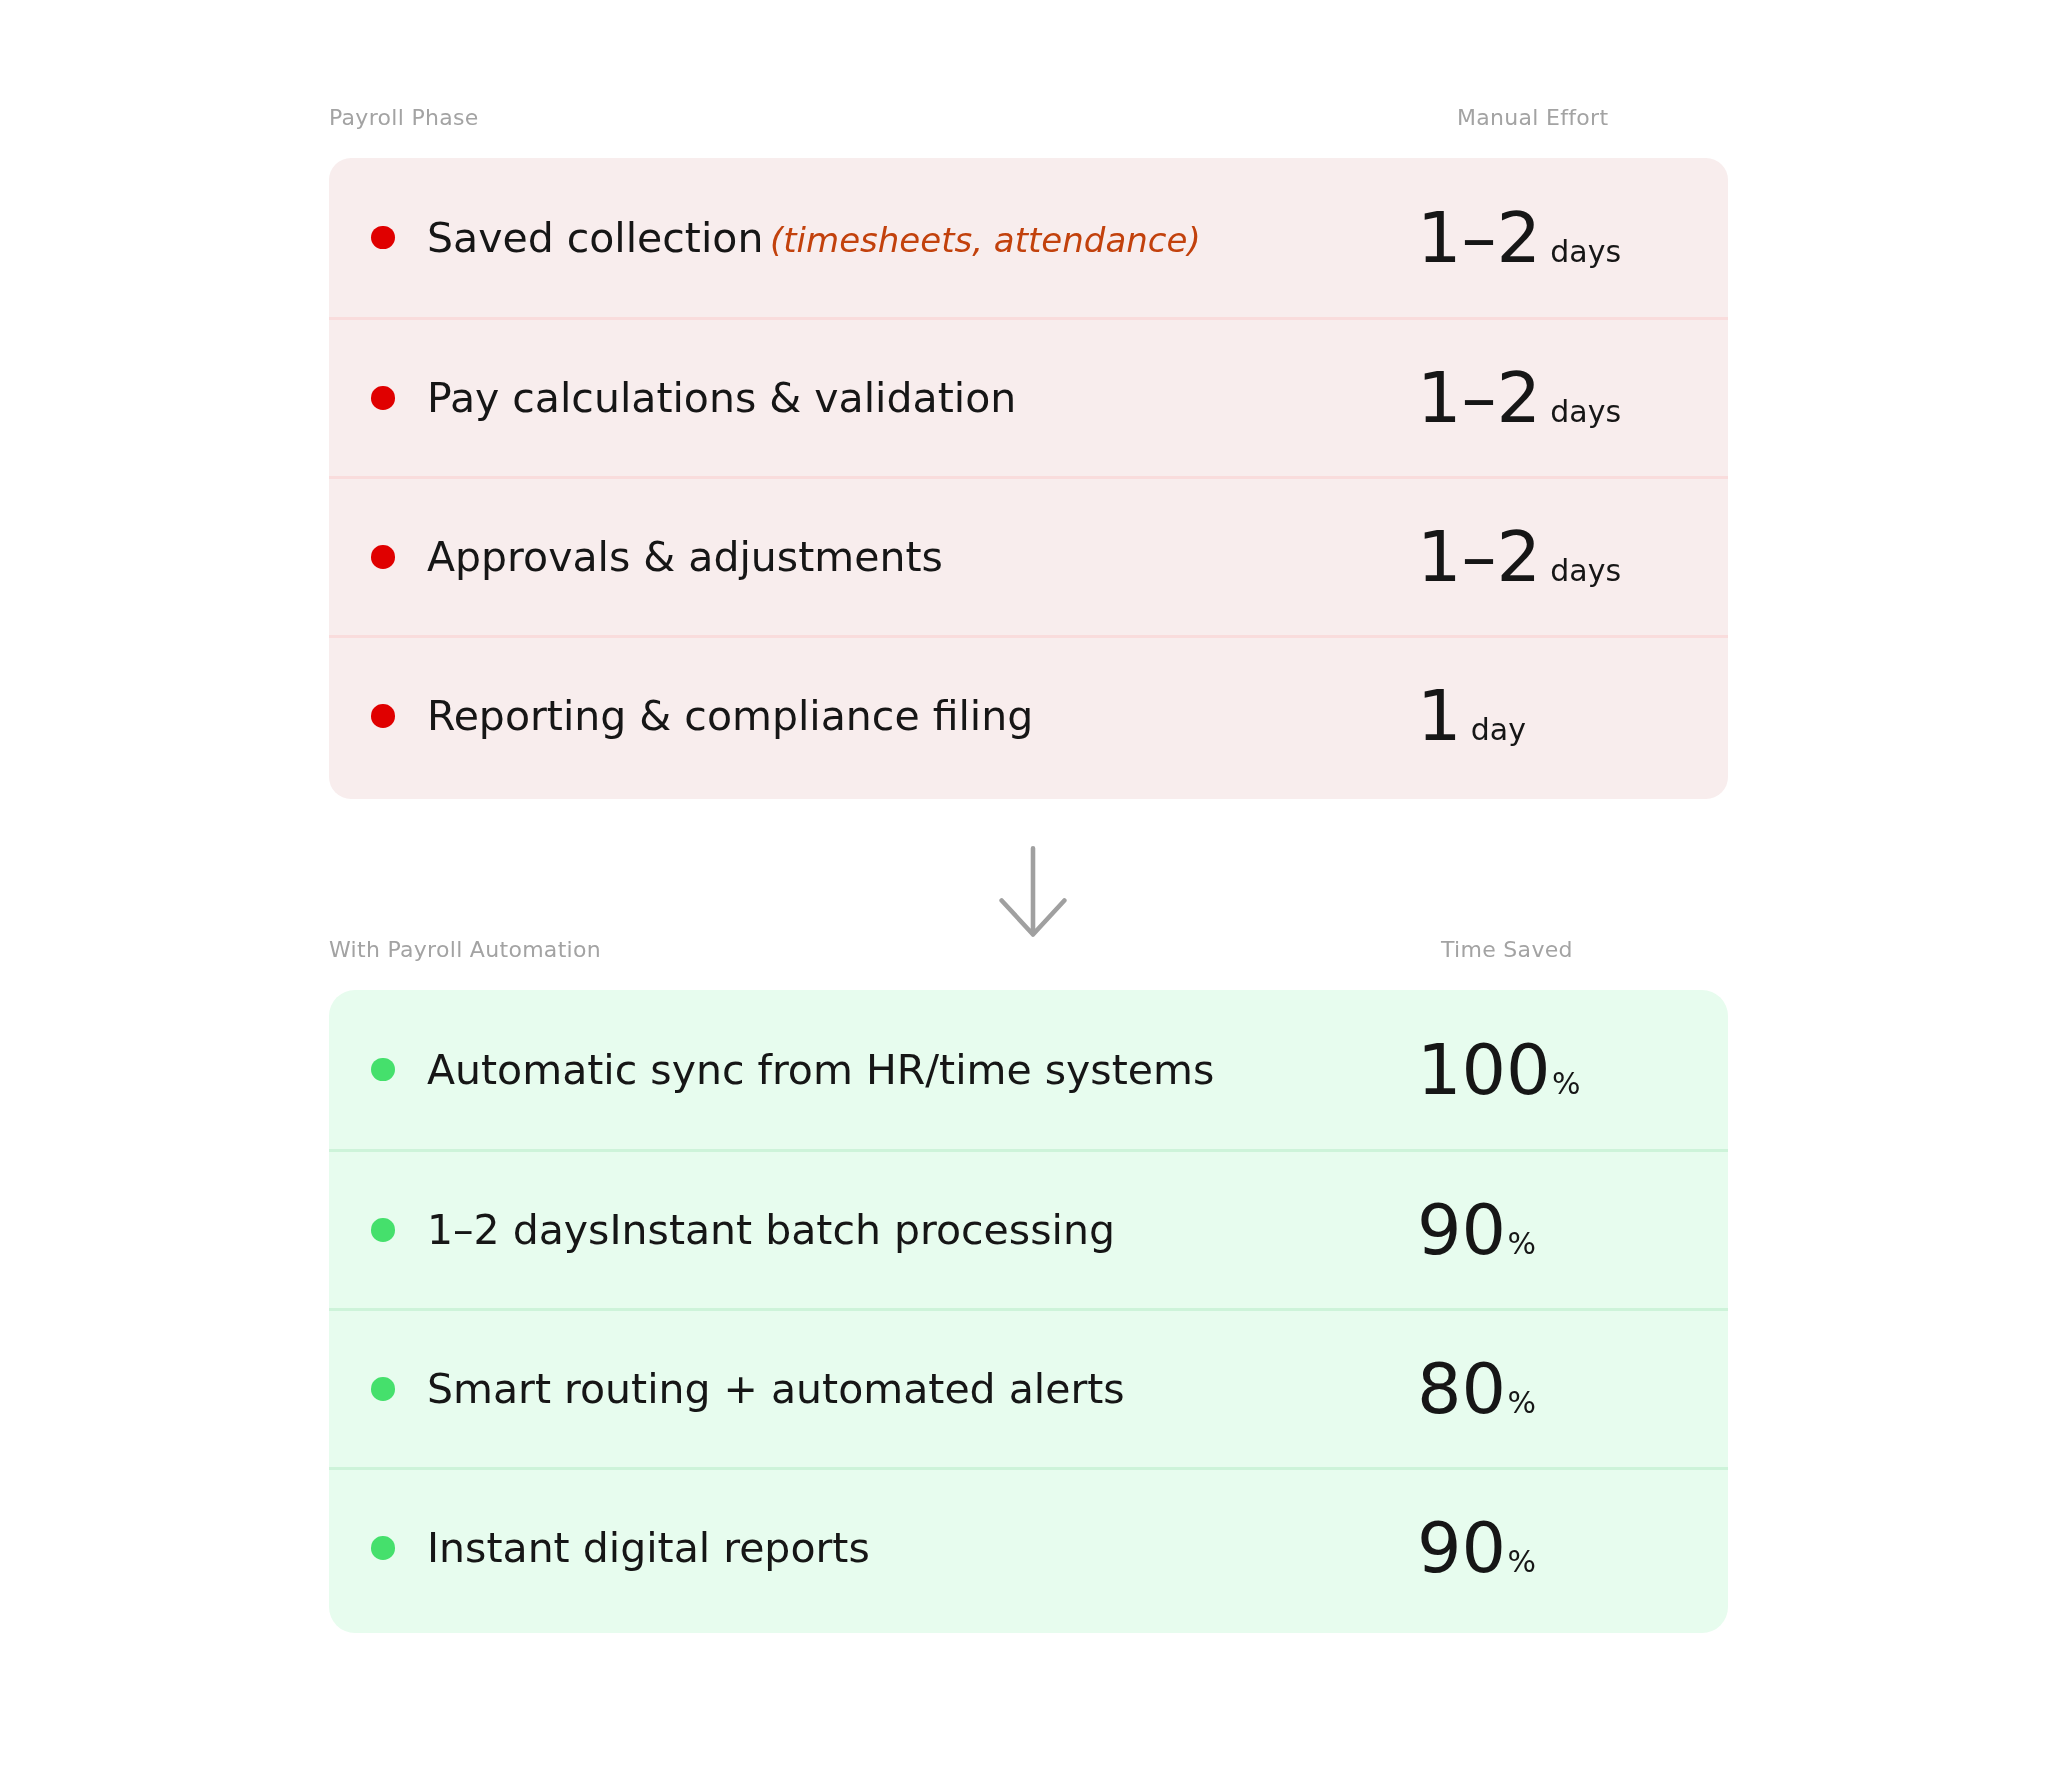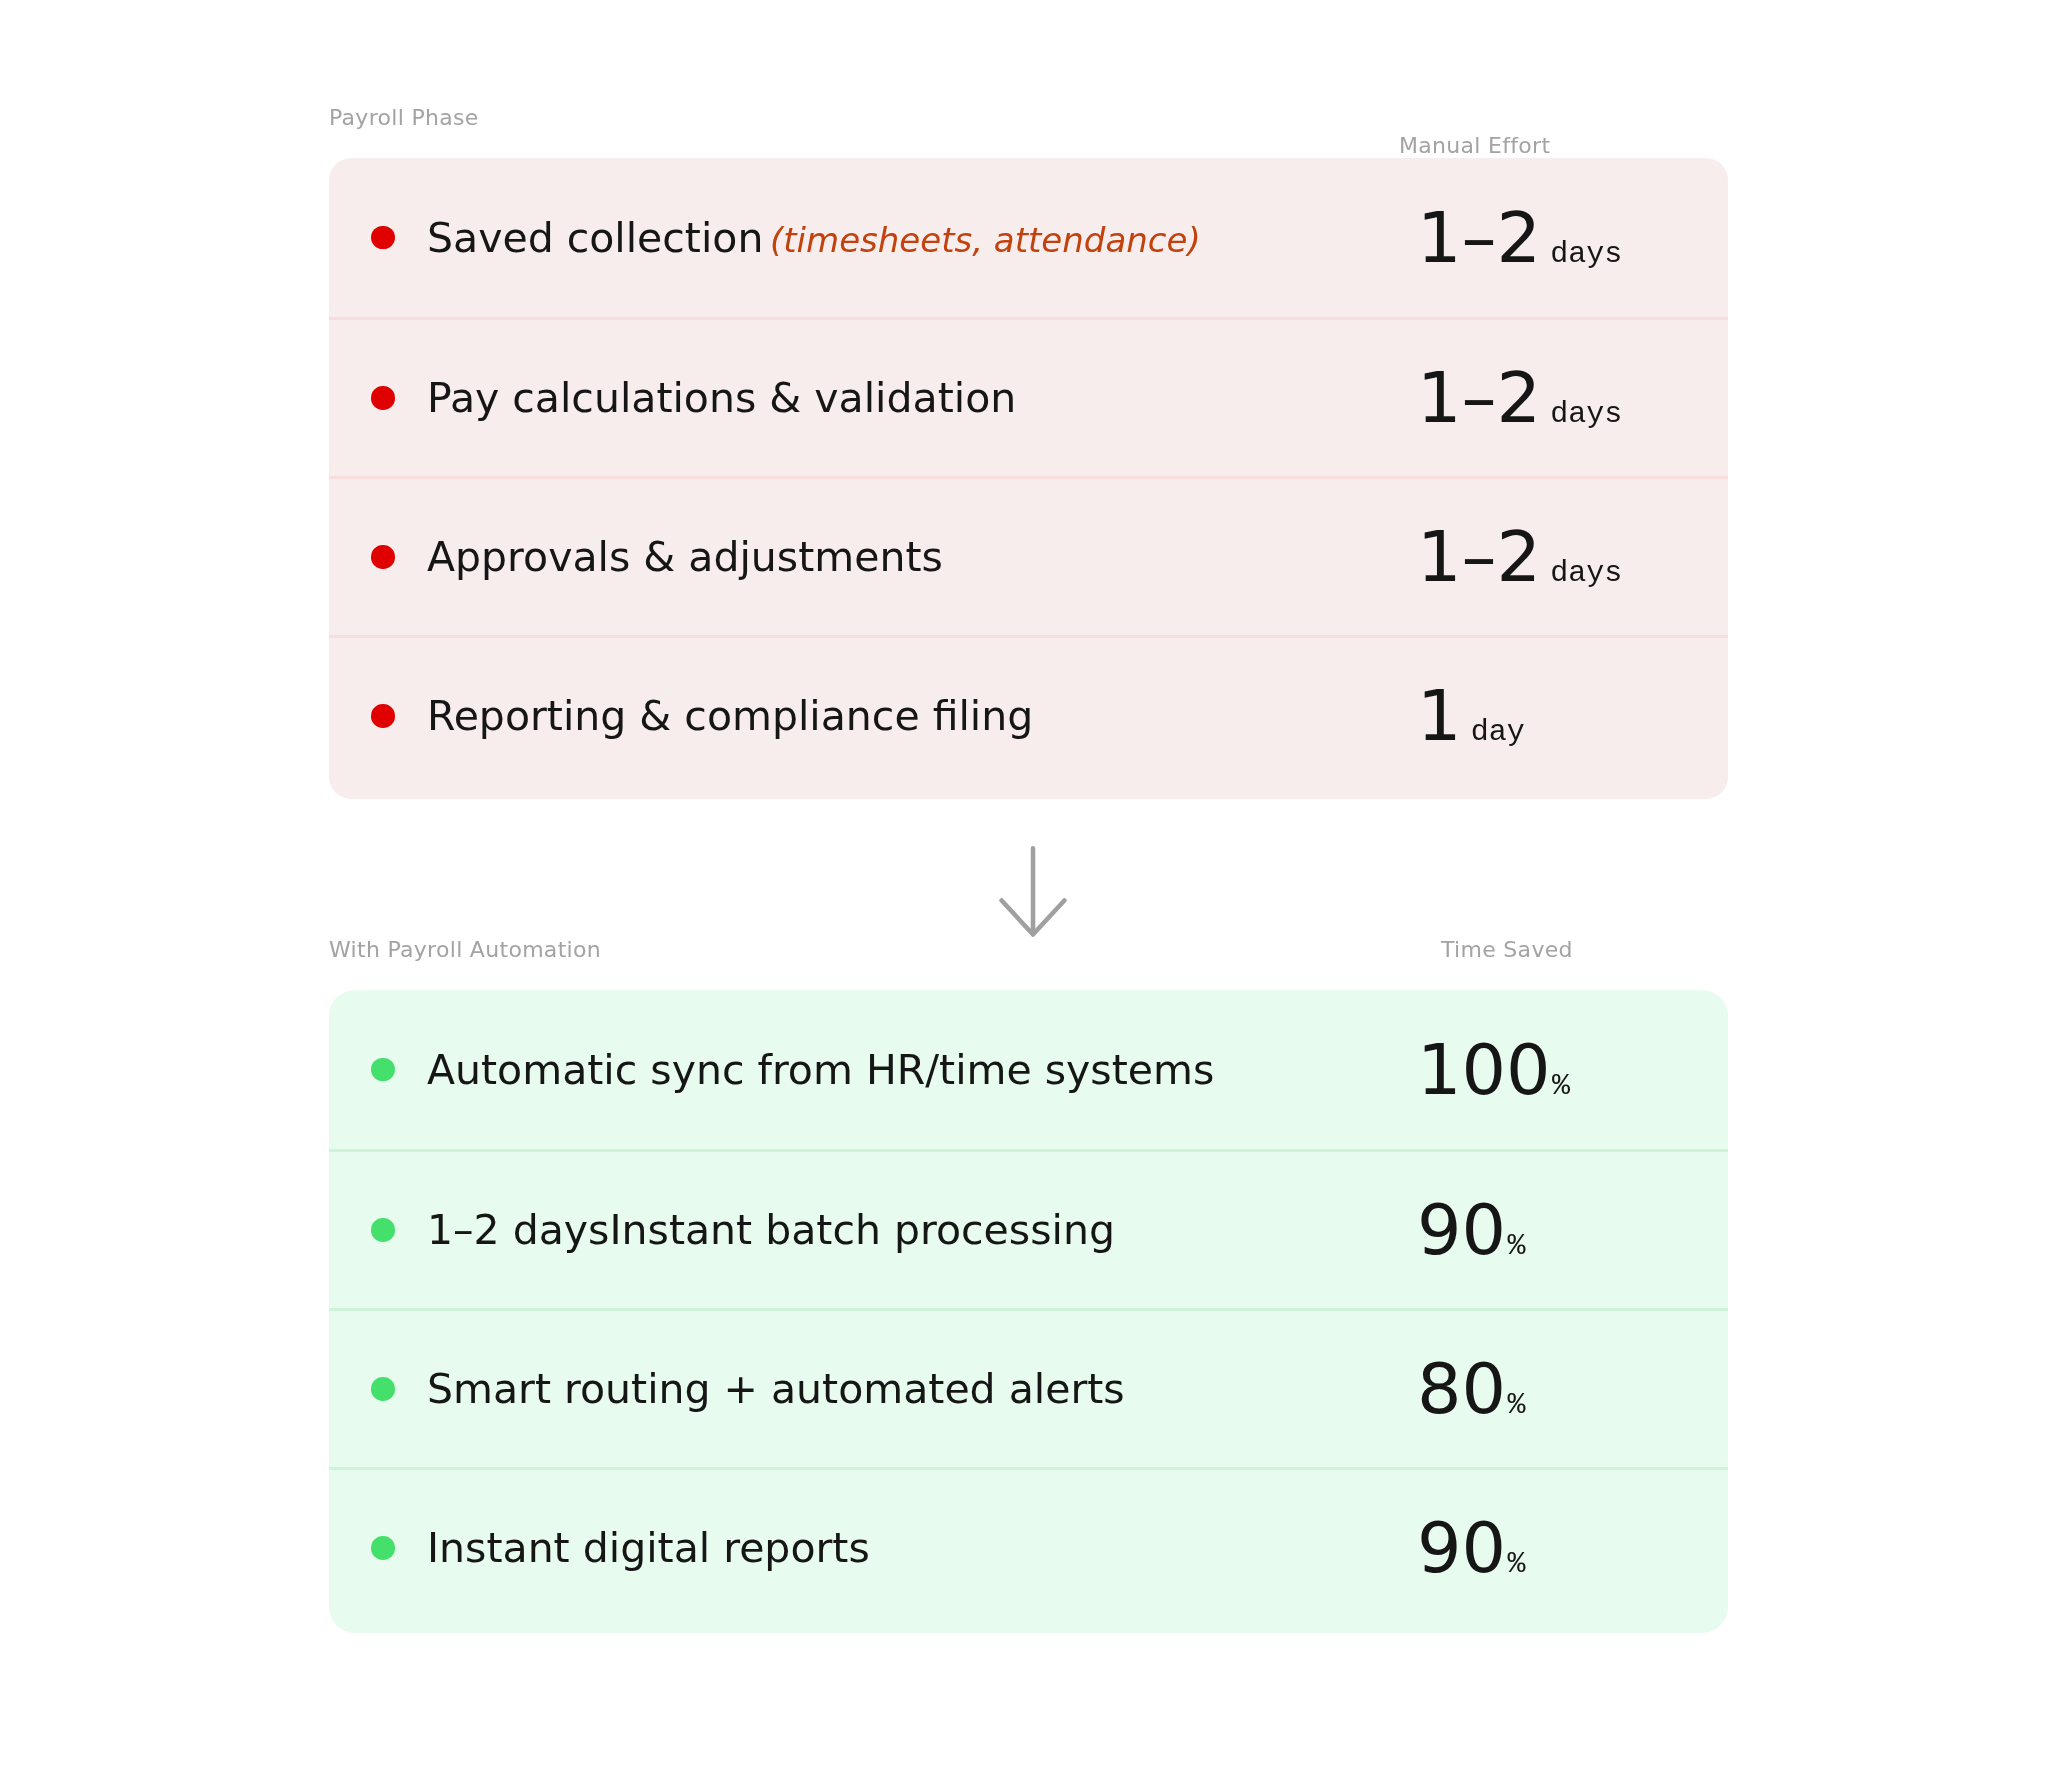--- a/index.html
+++ b/index.html
@@ -11,29 +11,29 @@
   .row { position:relative; height:159px; display:flex; align-items:center; box-sizing:border-box; }
   .red .row + .row { border-top:3.3px solid #f9dcdc; }
   .green .row + .row { border-top:3.3px solid #cdf3d9;padding-left:40px; }
   .dot { position:absolute; left:42px; width:23.6px; height:23.6px; border-radius:50%; }
   .red .dot { background:#e00000; }
   .green .dot { background:#45e06c; }
   .label { position:absolute; left:98px; font-size:41px; color:#161616; white-space:nowrap; }
   .note { font-style:italic; color:#c2410c; font-size:34px; margin-left:6.6px; }
   .value { position:absolute; left:1088px; white-space:nowrap; color:#161616; }
   .num { font-size:70px; }
-  .unit { font-size:30px; margin-left:9.2px;font-family:Liberation Mono, monospace; }
+  .unit { font-size:30px; margin-left:9.2px; }
   .green .unit { font-size:30px; margin-left:1.3px; }
   .arrow { position:absolute; left:996px; top:843px; width:74px; height:98px; }
 </style>
 </head>
 <body>
 
 <div class="hdr" style="left:329px; top:105px;">Payroll Phase</div>
-<div class="hdr" style="left:1399px; top:105px;margin-top:28px;">Manual Effort</div>
+<div class="hdr" style="left:1457px; top:105px;">Manual Effort</div>
 
 <div class="card red">
   <div class="row">
     <span class="dot"></span>
     <span class="label"><span>Saved collection</span><span class="note">(timesheets, attendance)</span></span>
     <span class="value"><span class="num">1–2</span><span class="unit">days</span></span>
   </div>
   <div class="row">
     <span class="dot"></span>
     <span class="label">Pay calculations &amp; validation</span>

